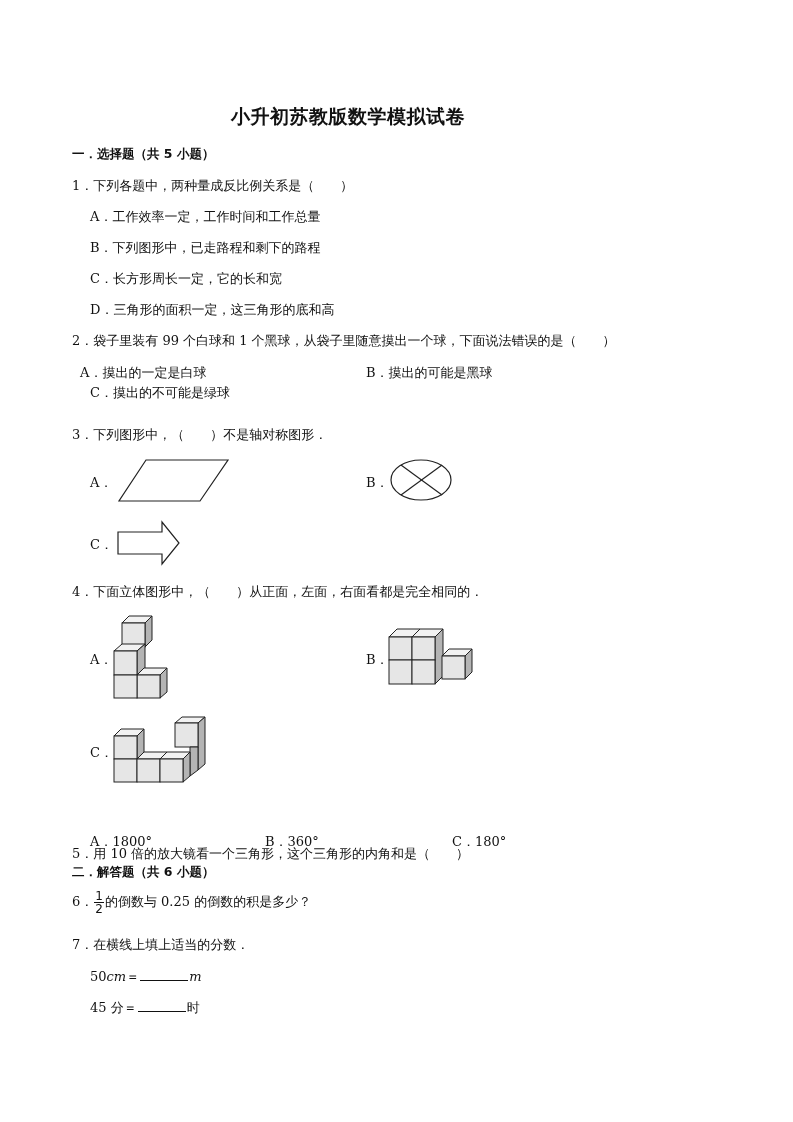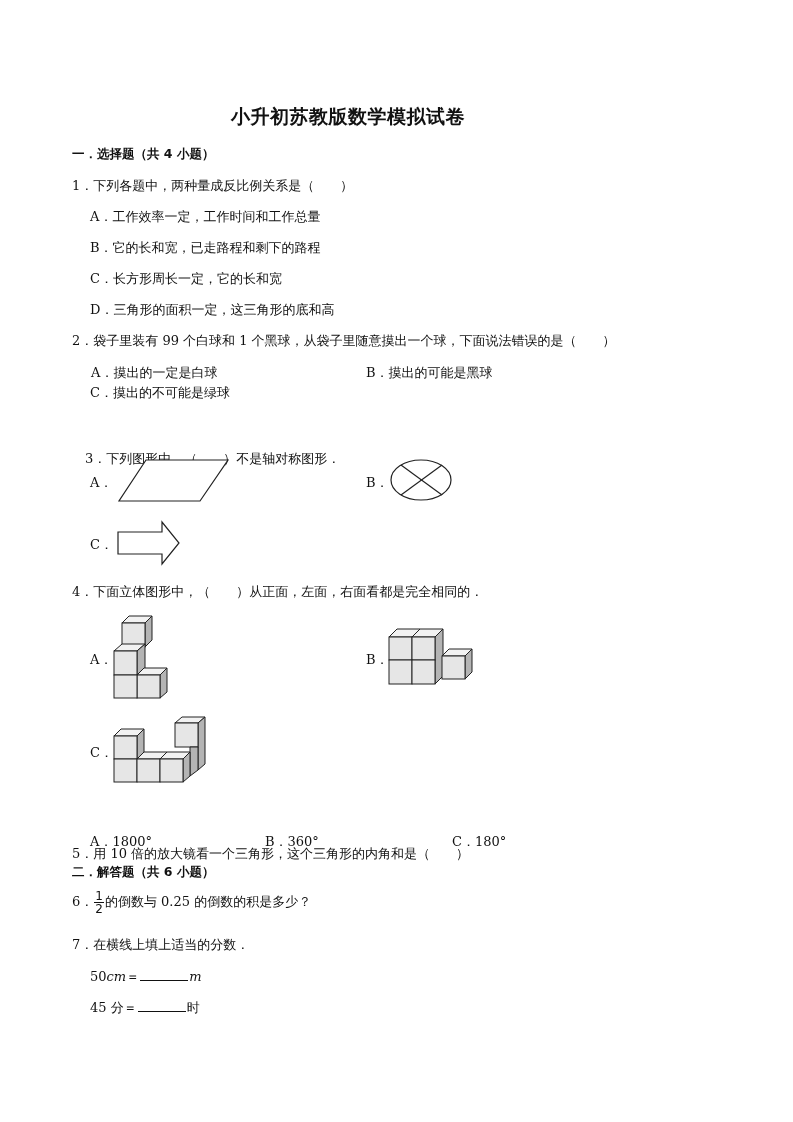--- a/index.html
+++ b/index.html
@@ -17,34 +17,34 @@
   .frac .den { display: block; }
   .blank { display: inline-block; width: 48px; border-bottom: 1px solid #111; height: 12px; vertical-align: baseline; margin: 0 1px; }
   .it { font-style: italic; }
   svg { position: absolute; overflow: visible; }
 </style>
 </head>
 <body>
 
 <div class="abs title">小升初苏教版数学模拟试卷</div>
 
-<div class="abs sec" style="left:72px; top:146px;">一．选择题（共 4 小题）</div>
+<div class="abs sec" style="left:72px; top:146px;">一．选择题（共 5 小题）</div>
 
 <div class="abs q" style="left:72px; top:177px;">1．下列各题中，两种量成反比例关系是（　　）</div>
 <div class="abs opt" style="left:90px; top:208px;">A．工作效率一定，工作时间和工作总量</div>
-<div class="abs opt" style="left:90px; top:239px;">B．它的长和宽，已走路程和剩下的路程</div>
+<div class="abs opt" style="left:90px; top:239px;">B．下列图形中，已走路程和剩下的路程</div>
 <div class="abs opt" style="left:90px; top:270px;">C．长方形周长一定，它的长和宽</div>
 <div class="abs opt" style="left:90px; top:301px;">D．三角形的面积一定，这三角形的底和高</div>
 
 <div class="abs q" style="left:72px; top:332px;">2．袋子里装有 99 个白球和 1 个黑球，从袋子里随意摸出一个球，下面说法错误的是（　　）</div>
-<div class="abs opt" style="left:91px; top:364px;">A．摸出的一定是白球</div>
+<div class="abs opt" style="left:80px; top:364px;">A．摸出的一定是白球</div>
 <div class="abs opt" style="left:366px; top:364px;text-align:right;">B．摸出的可能是黑球</div>
 <div class="abs opt" style="left:90px; top:384px;">C．摸出的不可能是绿球</div>
 
-<div class="abs q" style="left:85px; top:426px;margin-top:24px;">3．下列图形中，（　　）不是轴对称图形．</div>
+<div class="abs q" style="left:72px; top:426px;">3．下列图形中，（　　）不是轴对称图形．</div>
 <div class="abs opt" style="left:90px; top:474px;">A．</div>
 <svg style="left:118px; top:458px;" width="112" height="46">
   <polygon points="28,2 110,2 82,43 1,43" fill="#fff" stroke="#222" stroke-width="1.2"></polygon>
 </svg>
 <div class="abs opt" style="left:366px; top:474px;">B．</div>
 <svg style="left:390px; top:459px;" width="64" height="44">
   <ellipse cx="31" cy="21" rx="30" ry="20" fill="#fff" stroke="#222" stroke-width="1.2"></ellipse>
   <line x1="11" y1="6" x2="52" y2="36" stroke="#222" stroke-width="1.2"></line>
   <line x1="52" y1="6" x2="11" y2="36" stroke="#222" stroke-width="1.2"></line>
 </svg>

